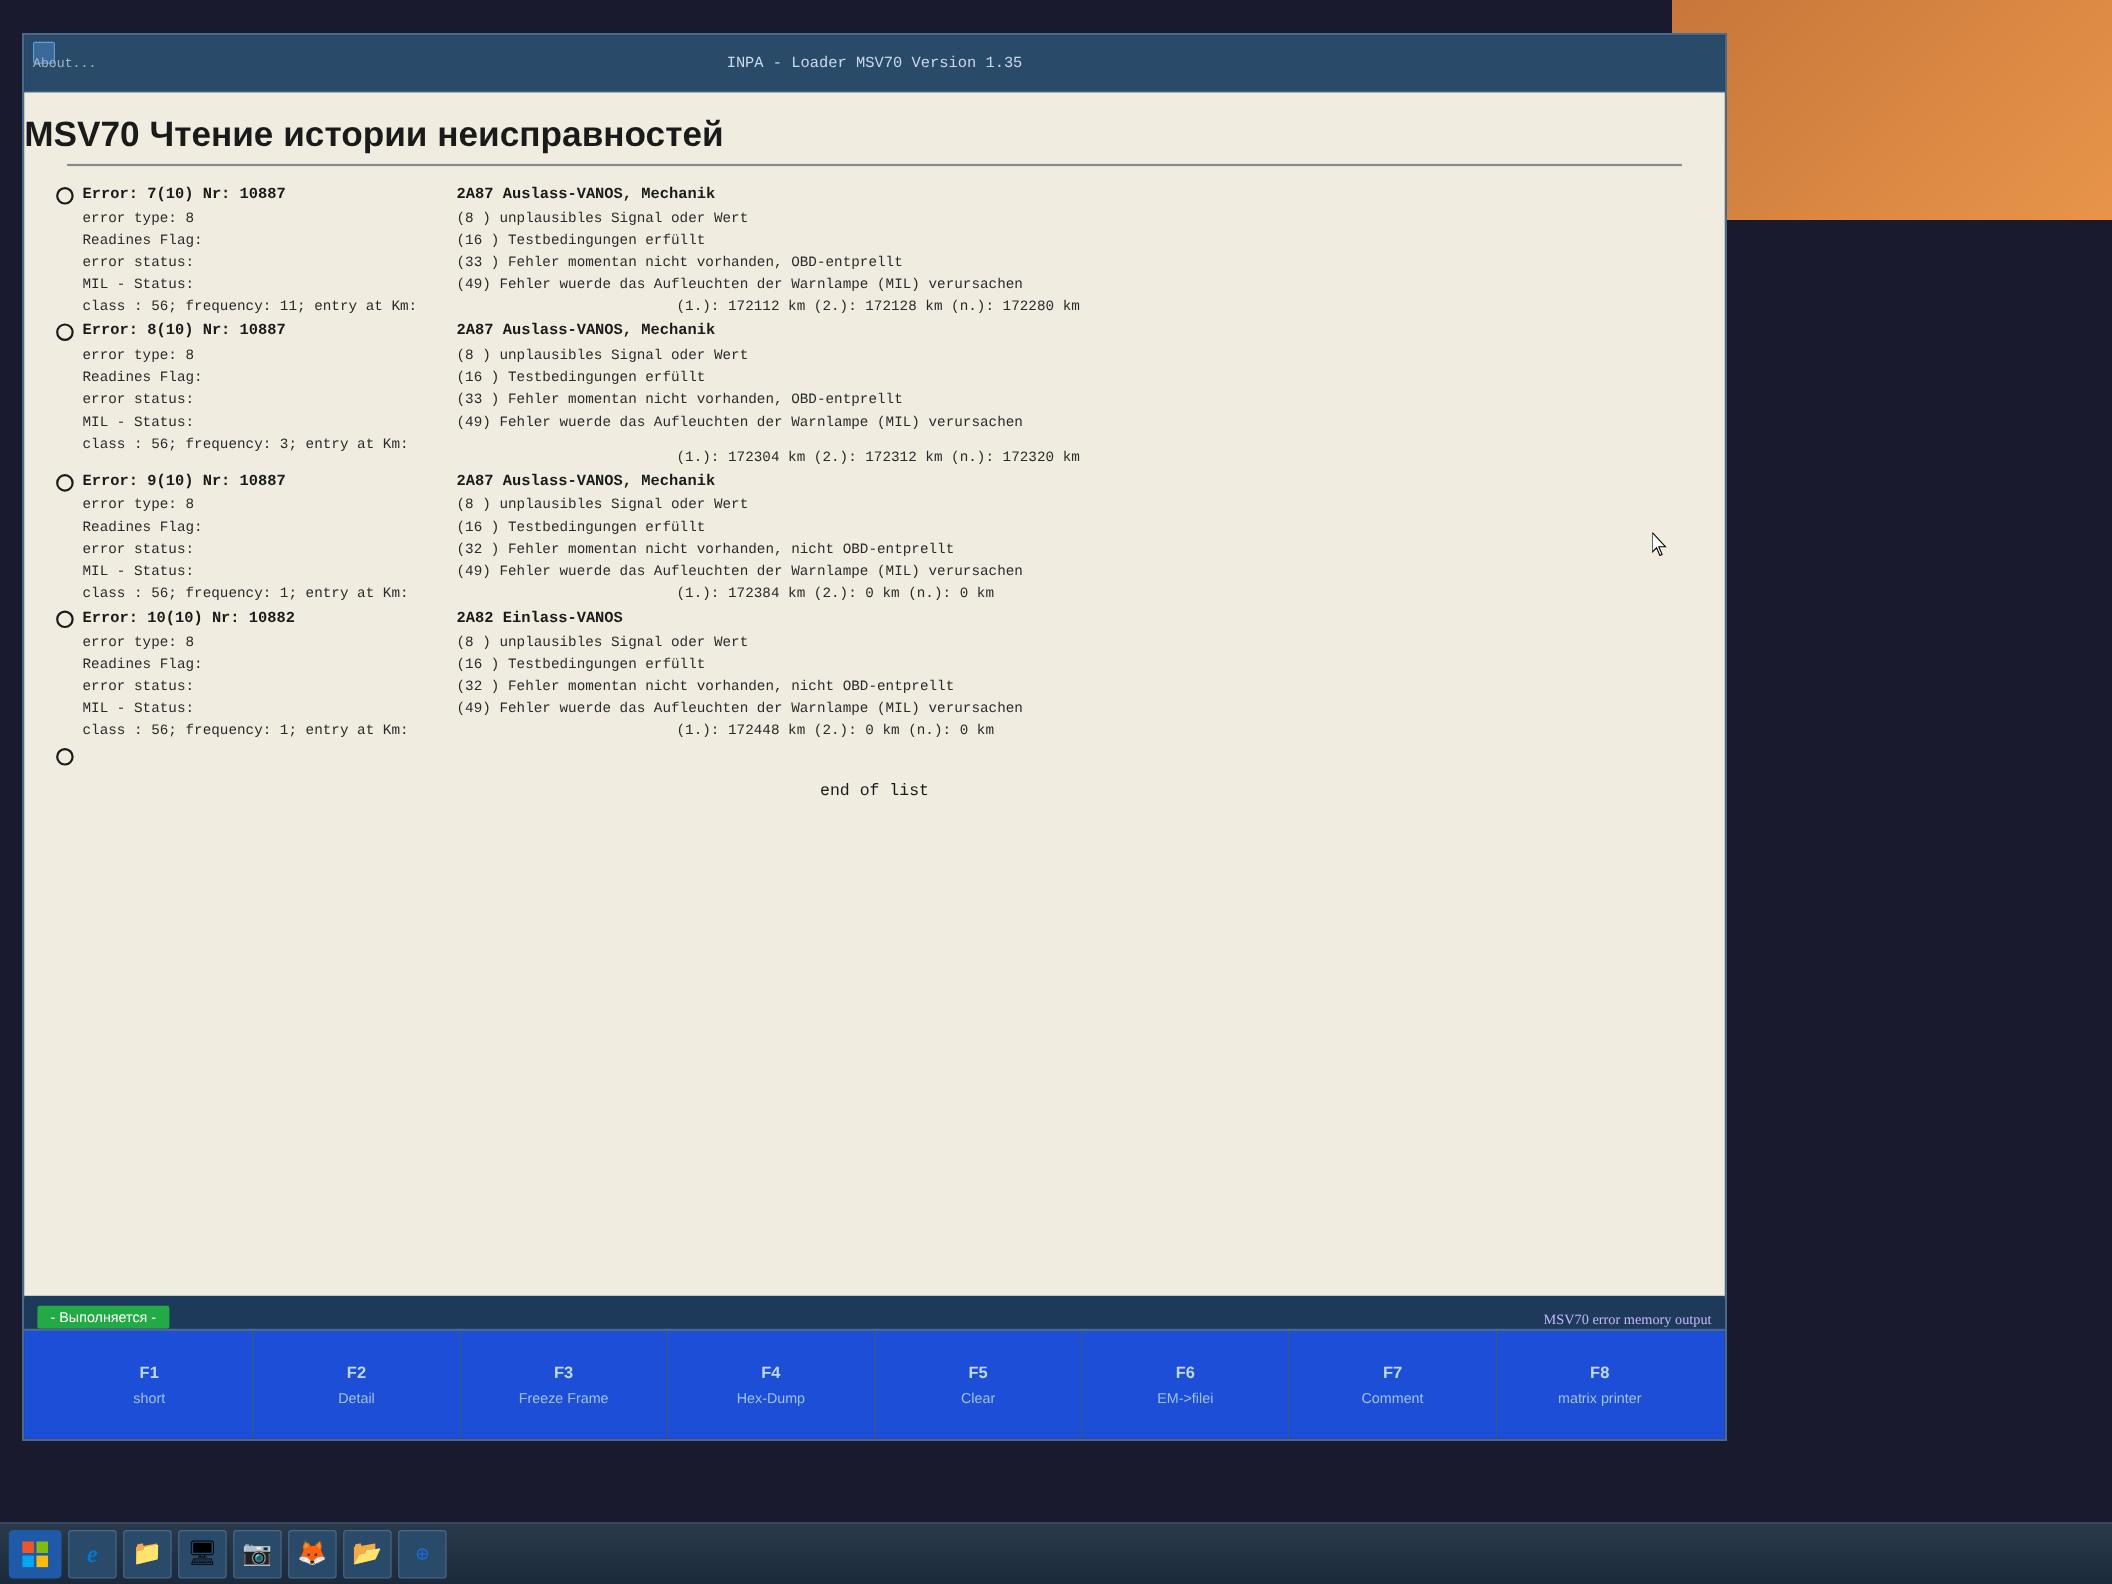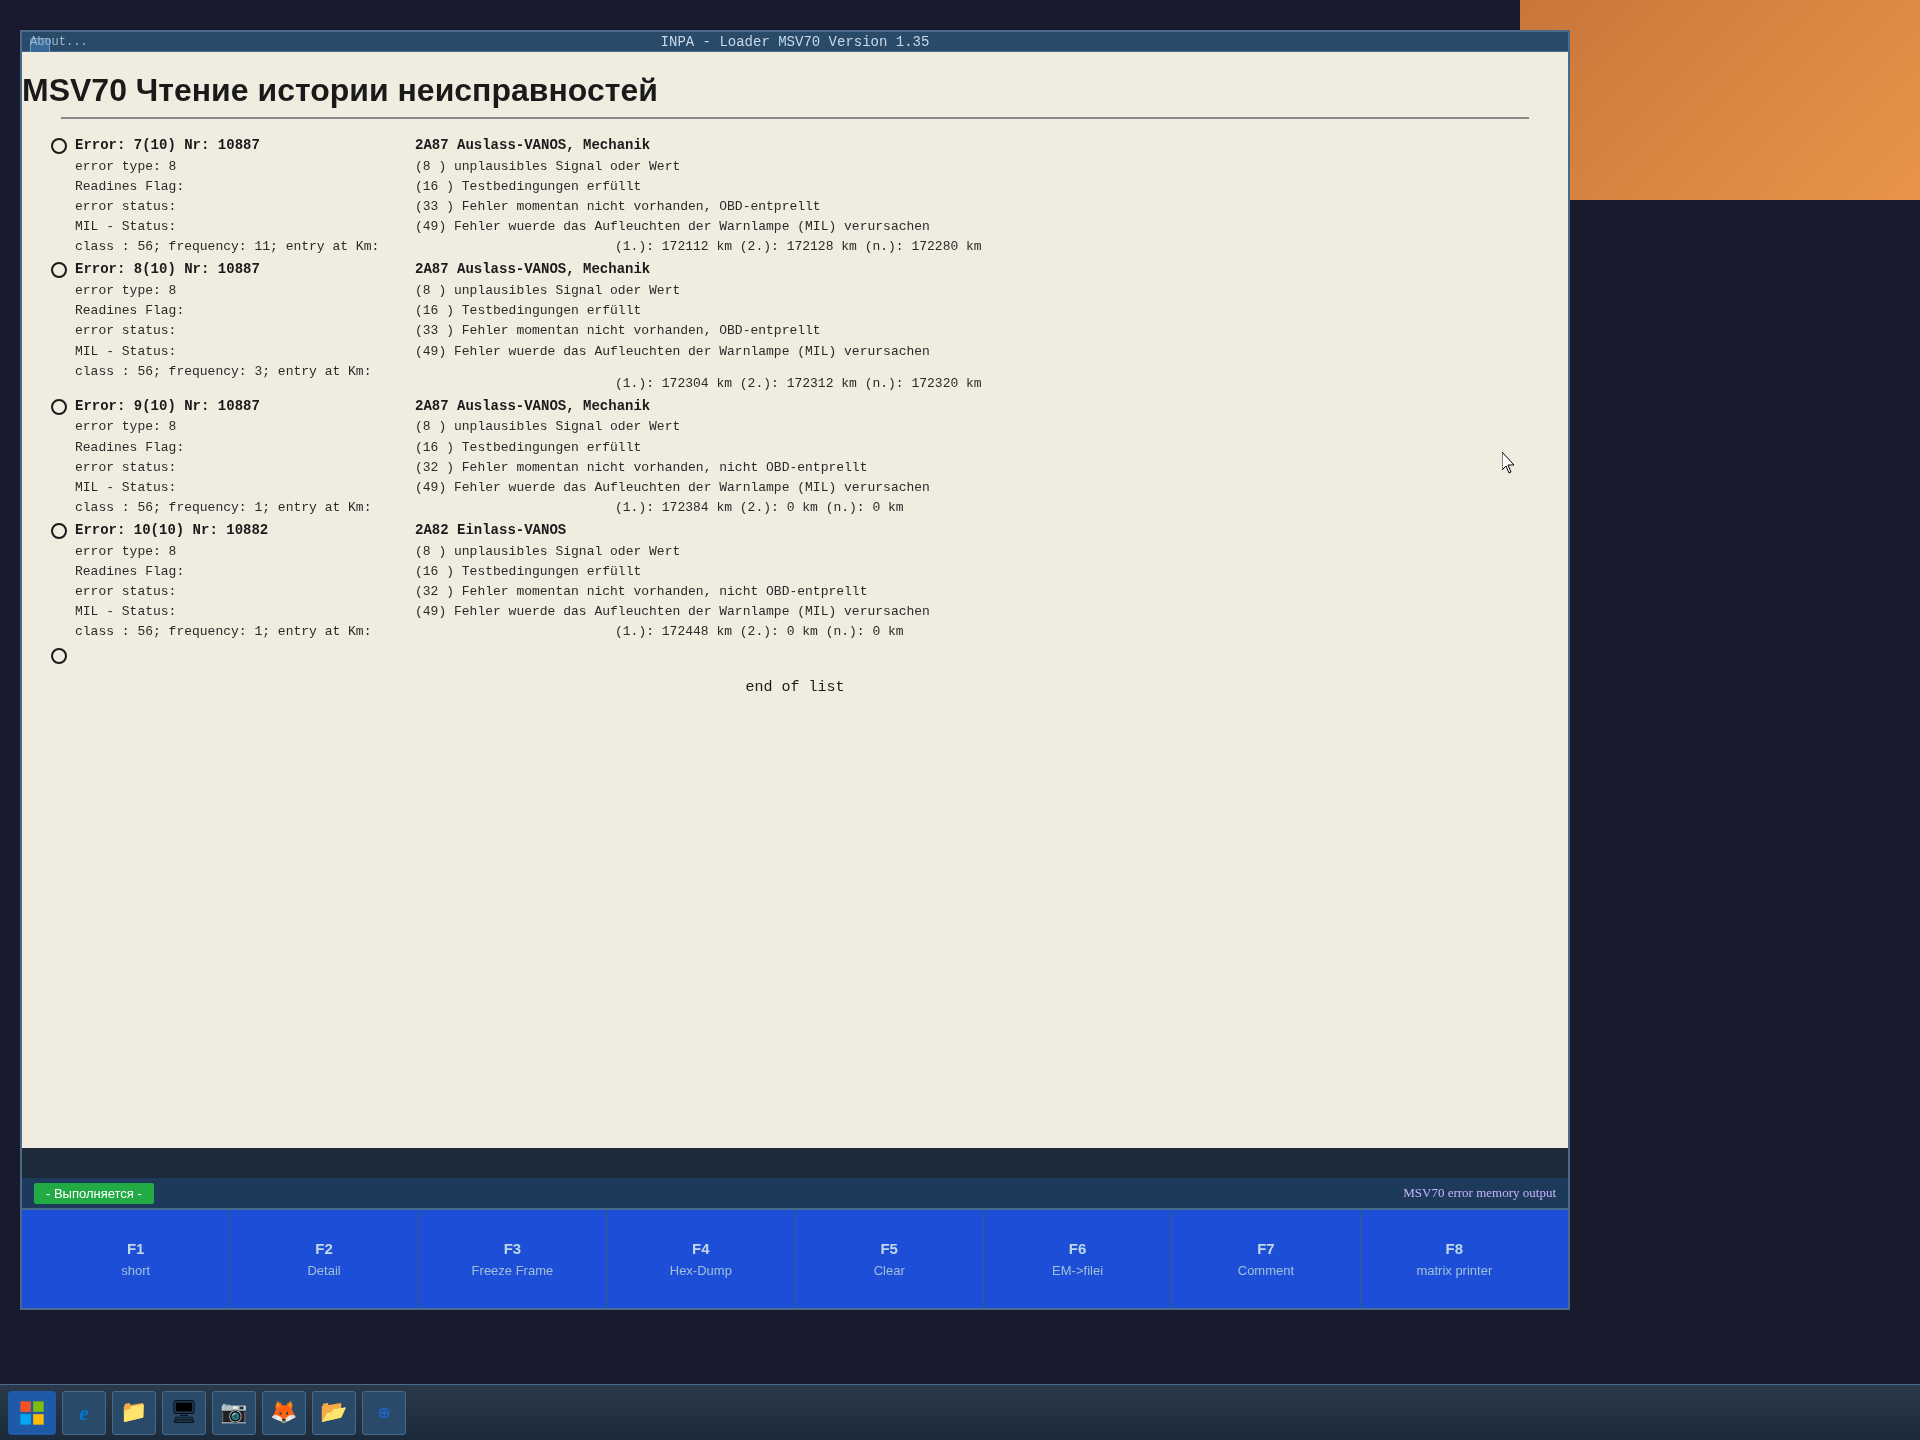--- a/index.html
+++ b/index.html
@@ -29,21 +29,21 @@
       width: 1550px;
       height: 1280px;
       background: #1c2a3a;
       border: 2px solid #4a6a8a;
       z-index: 1;
     }
 
     
     .title-bar {
       width: 100%;
-      height: 20px;
+      height: 52px;
       background: #2a4a6a;
       border-bottom: 1px solid #4a6a8a;
       display: flex;
       align-items: center;
       justify-content: center;
       position: relative;
     }
     .title-bar-text {
       color: #c8d8e8;
       font-size: 14px;
@@ -155,21 +155,21 @@
 
     
     .status-bar {
       position: absolute;
       bottom: 100px;
       left: 0;
       width: 100%;
       height: 30px;
       background: #1e3a5a;
       display: flex;
-      align-items: center;
+      align-items: flex-end;
       padding: 0 12px;
     }
 
     .status-executing {
       background: #22aa44;
       color: #fff;
       font-size: 13px;
       padding: 3px 12px;
       border-radius: 2px;
       font-family: Arial, sans-serif;

